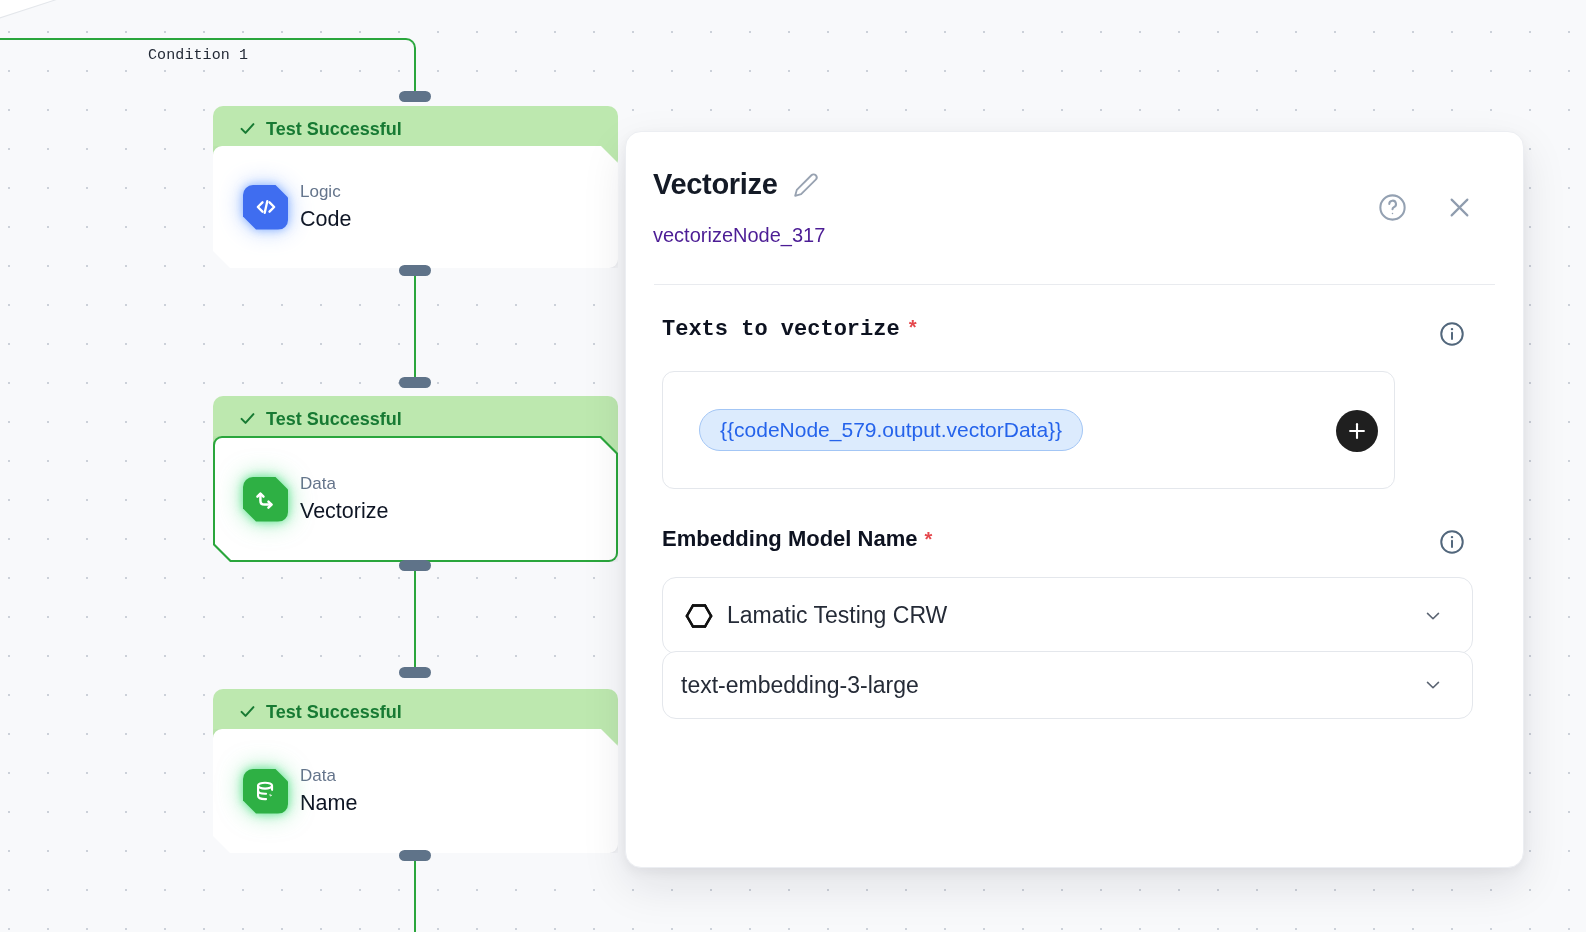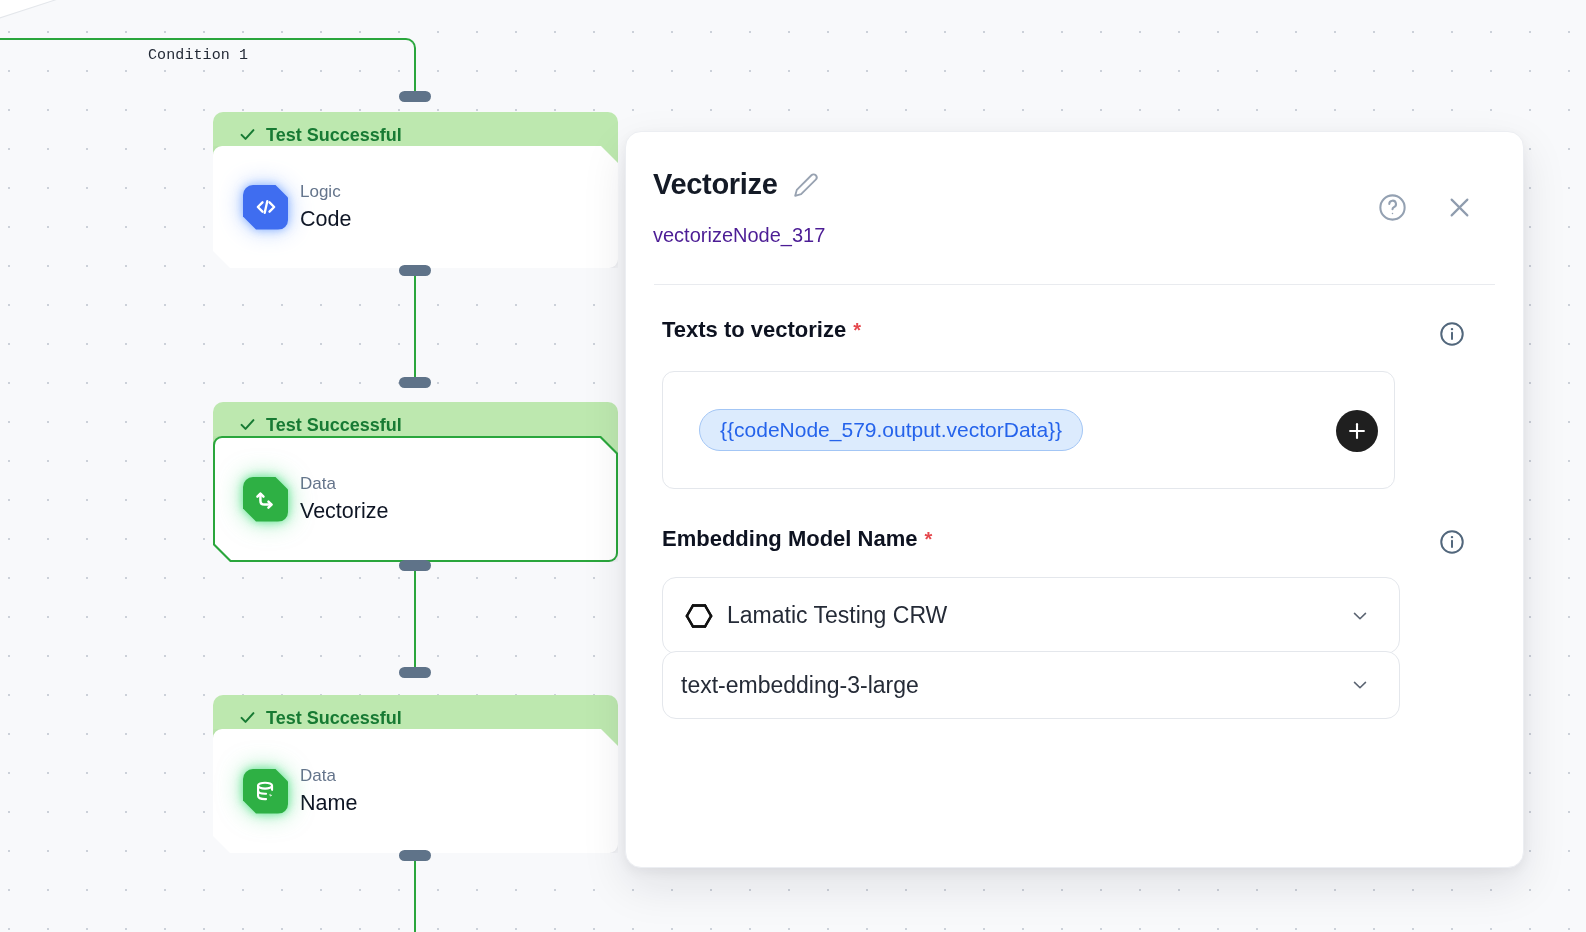--- a/index.html
+++ b/index.html
@@ -38,21 +38,21 @@
     font-size:15px; color:#232a36; letter-spacing:.1px;font-family:Liberation Mono, monospace;
   }
   
   .handle {
     position:absolute; left:399px; width:32px; height:11px;
     background:#5f7389; border-radius:6px; z-index:4;
   }
   
   .node { position:absolute; left:213px; width:405px; }
   .node-badge {
-    position:absolute; left:0; right:0; top:14px; height:64px;
+    position:absolute; left:0; right:0; top:8px; height:64px;
     background:#bde8af; border-radius:10px 10px 10px 0;
     display:flex; align-items:flex-start; padding:13px 0 0 25px;
     gap:9px; z-index:1;
   }
   .node-badge span { font-size:18px; font-weight:700; color:#177a33; }
   .node-body {
     position:absolute; left:0; right:0; top:48px; z-index:2;
     background:#fff; border-radius:9px;
     clip-path: polygon(0 0, calc(100% - 17px) 0, 100% 17px, 100% 100%, 17px 100%, 0 calc(100% - 17px));
     filter: drop-shadow(0 1px 3px rgba(16,24,40,.10));
@@ -105,30 +105,30 @@
     display:inline-flex; align-items:center; padding:0 20px;
     background:#dcebfd; border:1.5px solid #a3c6f5; border-radius:21px;
     font-size:21px; color:#2563eb; cursor:pointer; white-space:nowrap;
   }
   .plus-btn {
     position:absolute; right:16px; top:38px; width:42px; height:42px;
     background:#1f1f1f; border-radius:50%; display:flex; align-items:center;
     justify-content:center; cursor:pointer;
   }
   .select {
-    position:absolute; left:36px; width:738px;
+    position:absolute; left:36px; width:811px;
     border:1px solid #e4e7ec; border-radius:14px; background:#fff;
     display:flex; align-items:center; padding:0 28px 0 22px; gap:14px;
     cursor:pointer;
   }
   .select.dd1 { top:445px; height:77px; }
   .select.dd2 { top:519px; height:68px; padding-left:18px; }
   .select .val { font-size:23px; color:#252b37; flex:1; }
   .label2 { top:394px; }
-  .label1 { top:185px; }
+  .label1 { top:185px;font-family:Liberation Mono, monospace; }
   .info1 { top:188px; }
   .info2 { top:396px; }
 </style>
 </head>
 <body>
 
 <div class="canvas">
 
   <div class="artifact"></div>
 

